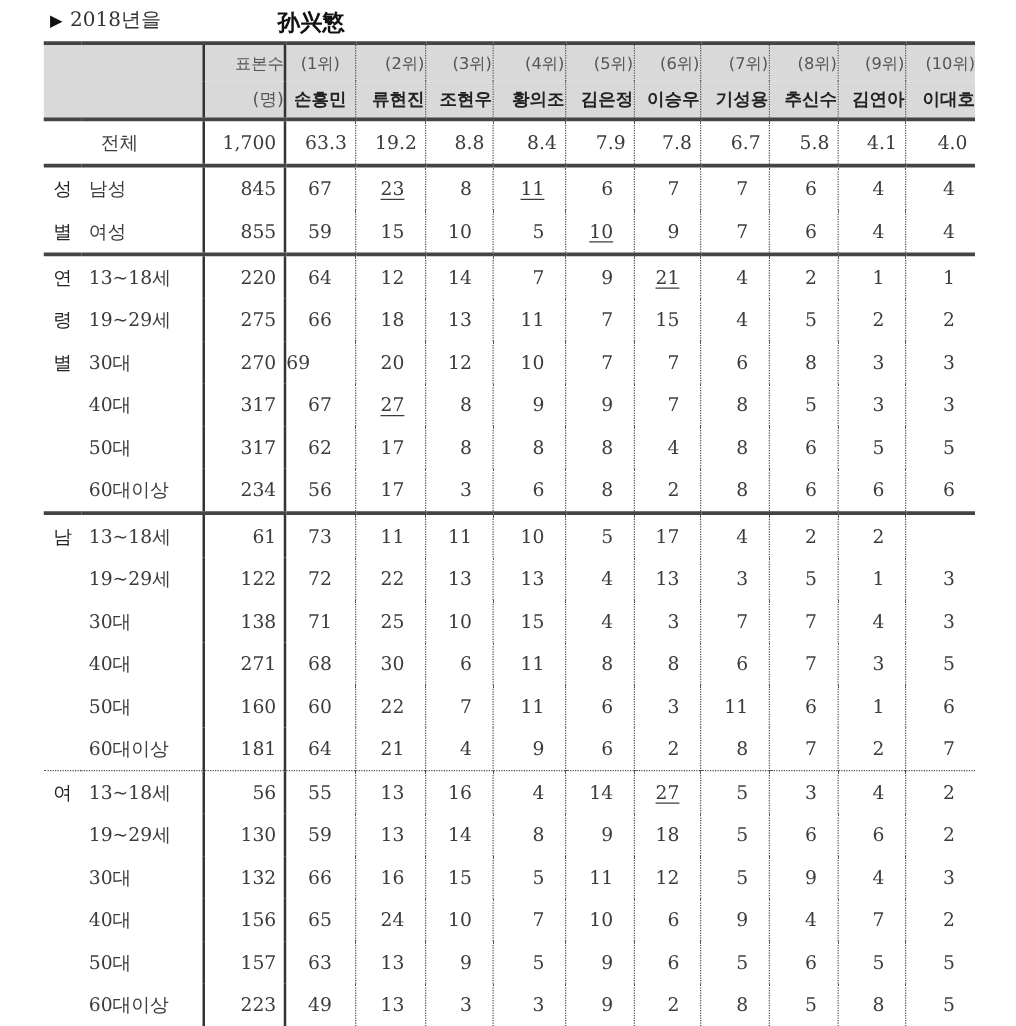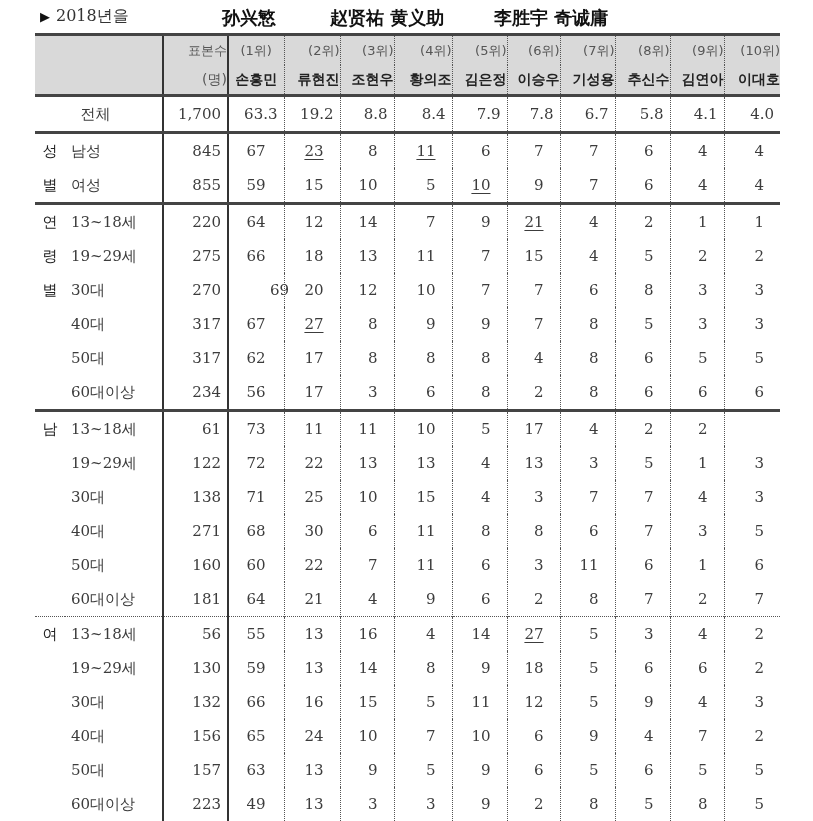--- a/index.html
+++ b/index.html
@@ -35,22 +35,20 @@
   tr.total td.lbl { text-align:center; padding-left:0; }
 </style>
 </head>
 <body>
 
 <div class="topline">
   <div class="caption">
     <span class="tri">▶</span><span>2018년을</span>
   </div>
   <div class="cn" style="left:222px">孙兴慜</div>
-  <div class="cn" style="left:330px">赵贤祐 黄义助</div>
-  <div class="cn" style="left:494px">李胜宇 奇诚庸</div>
 </div>
 
 <table class="tbl" id="tbl">
   <colgroup>
     <col style="width:30px">
       <col style="width:98px">
       <col style="width:65px">
     <col style="width:56px">
       <col style="width:56px">
       <col style="width:54px">
@@ -167,21 +165,21 @@
         <td style="padding-right: 16px;"><span>7</span></td>
         <td style="padding-right: 16px;"><span>15</span></td>
         <td style="padding-right: 16px;"><span>4</span></td>
         <td style="padding-right: 16px;"><span>5</span></td>
         <td style="padding-right: 16px;"><span>2</span></td>
         <td style="padding-right: 16px;"><span>2</span></td>
       </tr>
       <tr>
         <td class="lbl">30대</td>
         <td class="sample">270</td>
-        <td class="c1" style="text-align: left; padding-right: 18px; padding-left: 41px;"><span>69</span></td>
+        <td class="c1" style="text-align: left; padding-right: 18px;"><span>69</span></td>
         <td style="padding-right: 16px;"><span>20</span></td>
         <td style="padding-right: 16px;"><span>12</span></td>
         <td style="padding-right: 16px;"><span>10</span></td>
         <td style="padding-right: 16px;"><span>7</span></td>
         <td style="padding-right: 16px;"><span>7</span></td>
         <td style="padding-right: 16px;"><span>6</span></td>
         <td style="padding-right: 16px;"><span>8</span></td>
         <td style="padding-right: 16px;"><span>3</span></td>
         <td style="padding-right: 16px;"><span>3</span></td>
       </tr>

